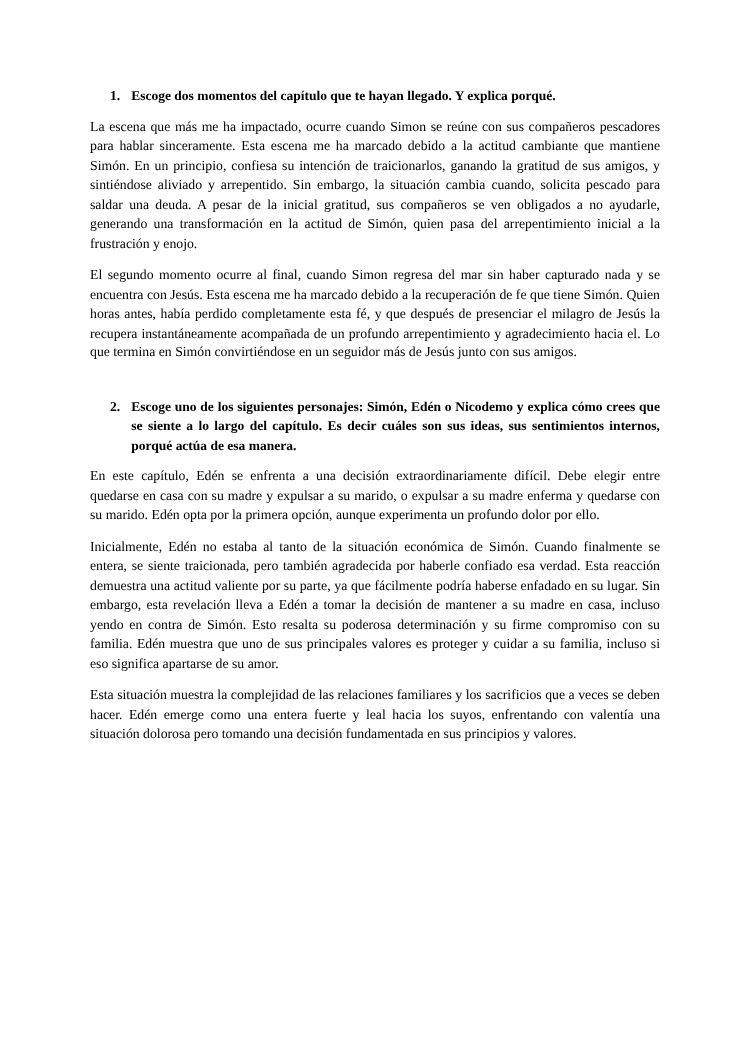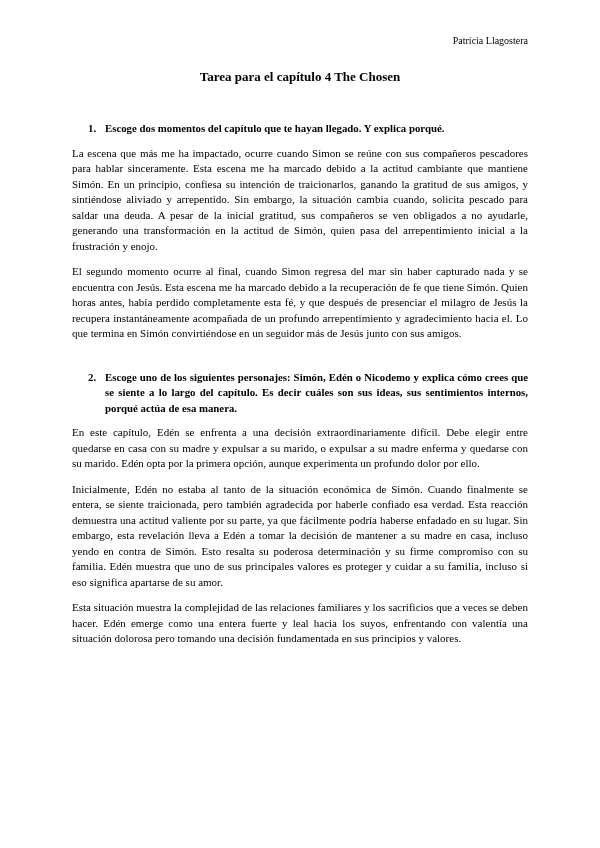--- a/index.html
+++ b/index.html
@@ -48,23 +48,21 @@
     line-height: 15.5px;
     text-align: justify;
   }
   p.para.first-after-heading { margin-top: 9px; }
 </style>
 </head>
 <body>
 
 <div class="page">
 
-  <div class="author">Patricia Llagostera</div>
 
-  <h1 class="title">Tarea para el capítulo 4 The Chosen</h1>
 
   <div class="question-block first">
     <div class="q-heading">
       <span class="q-num">1.</span>
       <span class="q-text">Escoge dos momentos del capítulo que te hayan llegado. Y explica porqué.</span>
     </div>
     <p class="para first-after-heading">La escena que más me ha impactado, ocurre cuando Simon se reúne con sus compañeros pescadores para hablar sinceramente. Esta escena me ha marcado debido a la actitud cambiante que mantiene Simón. En un principio, confiesa su intención de traicionarlos, ganando la gratitud de sus amigos, y sintiéndose aliviado y arrepentido. Sin embargo, la situación cambia cuando, solicita pescado para saldar una deuda. A pesar de la inicial gratitud, sus compañeros se ven obligados a no ayudarle, generando una transformación en la actitud de Simón, quien pasa del arrepentimiento inicial a la frustración y enojo.</p>
     <p class="para">El segundo momento ocurre al final, cuando Simon regresa del mar sin haber capturado nada y se encuentra con Jesús. Esta escena me ha marcado debido a la recuperación de fe que tiene Simón. Quien horas antes, había perdido completamente esta fé, y que después de presenciar el milagro de Jesús la recupera instantáneamente acompañada de un profundo arrepentimiento y agradecimiento hacia el. Lo que termina en Simón convirtiéndose en un seguidor más de Jesús junto con sus amigos.</p>
   </div>
 

